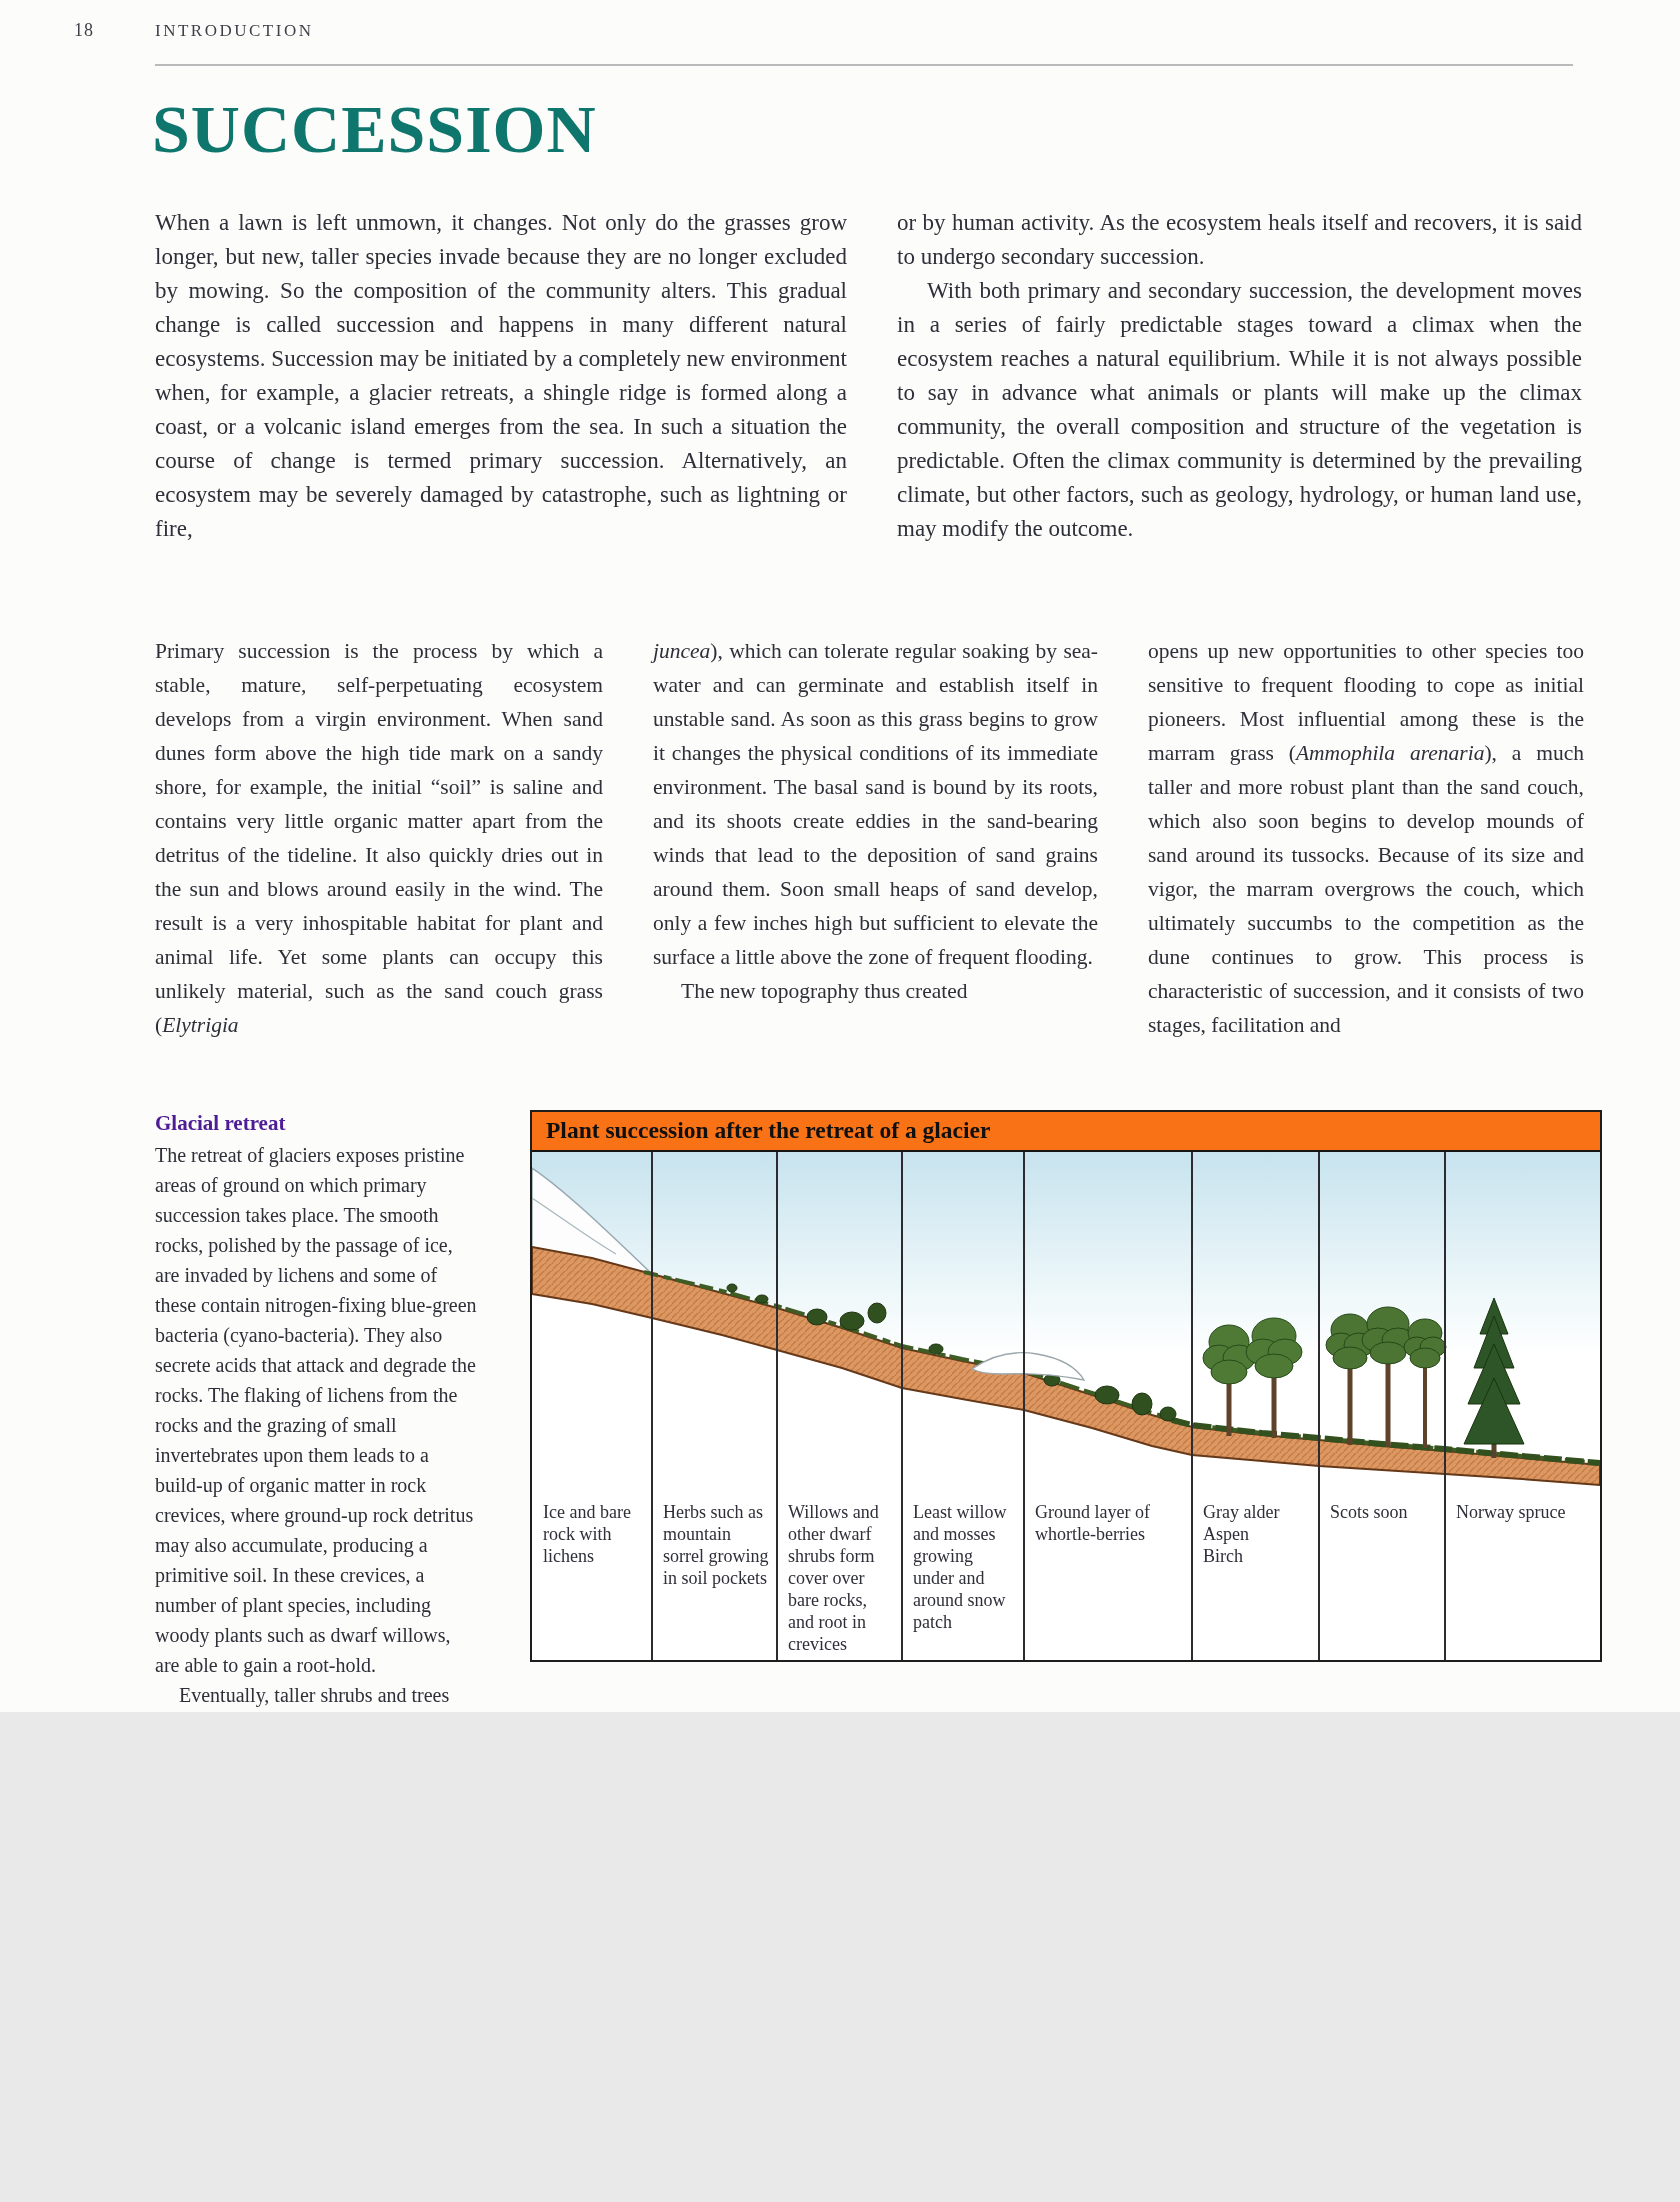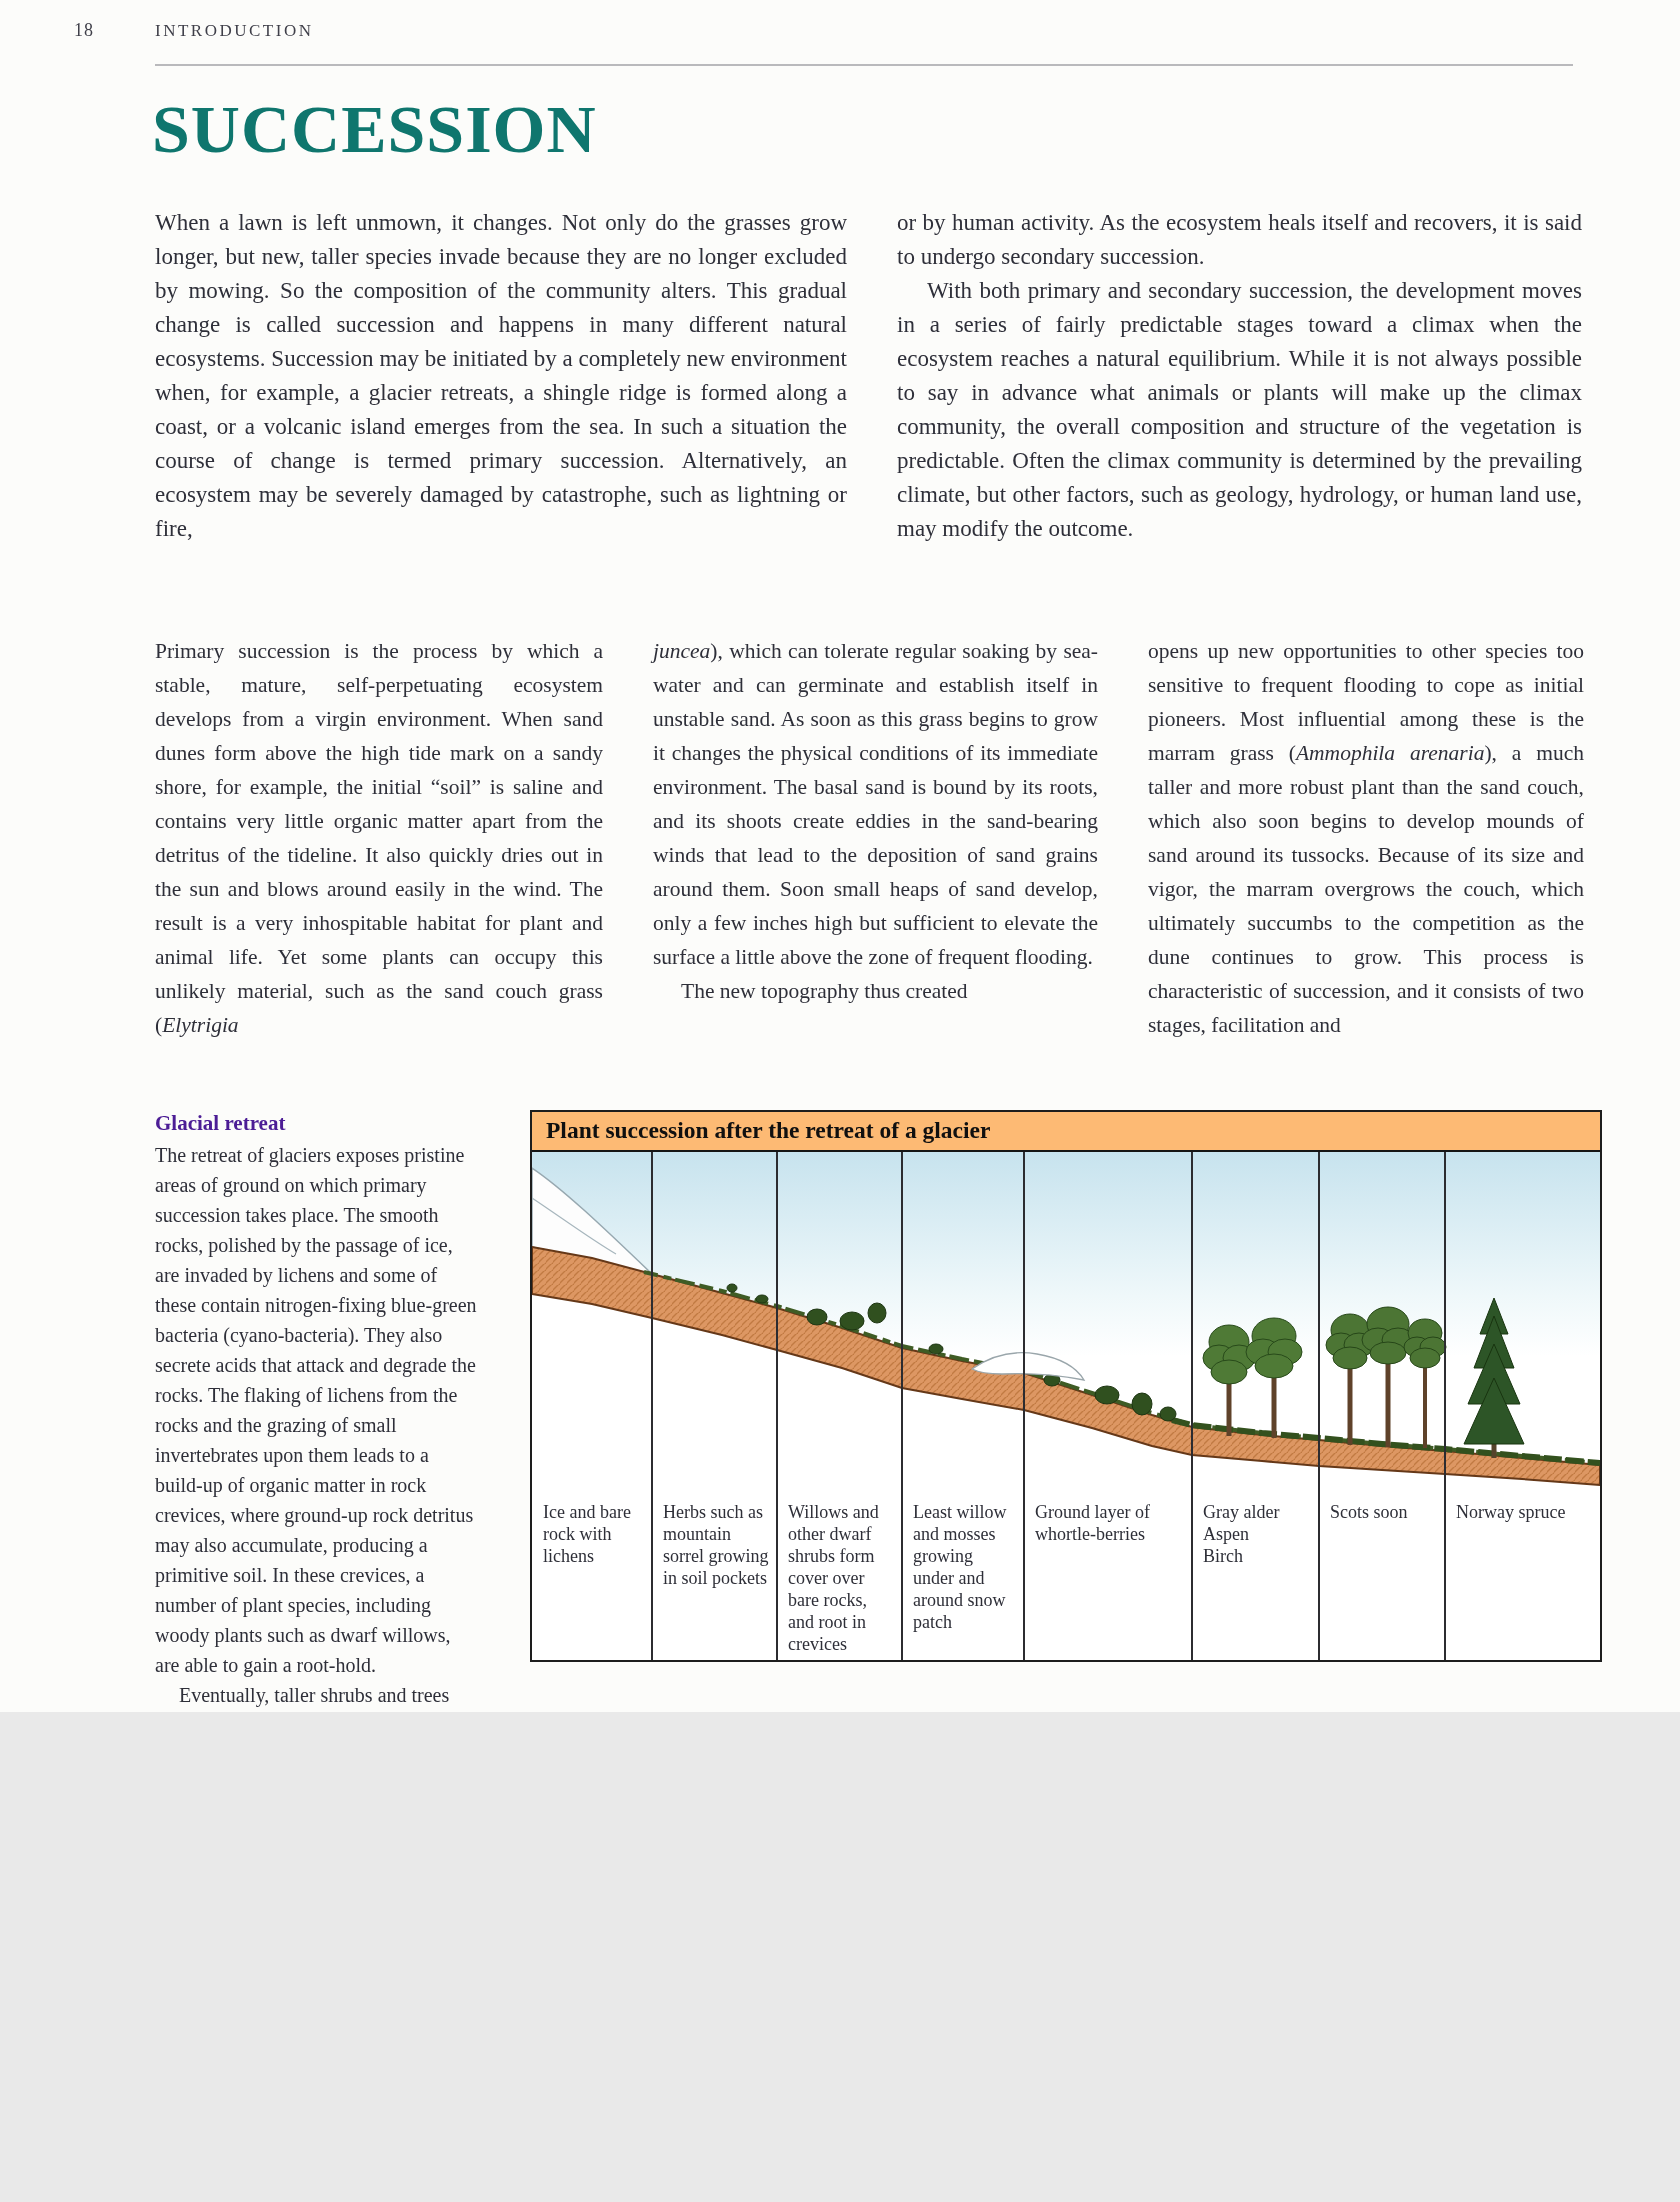--- a/index.html
+++ b/index.html
@@ -29,21 +29,21 @@
   .art3{left:1148px; width:436px;}
   
   .sidebar{left:155px; top:1108px; width:322px; font-size:20px; line-height:30px; color:#2e2f39;}
   .sidebar h3{margin:0 0 2px 0; font-size:21px; color:#4c1d95;}
   .sidebar p{margin:0;}
   .sidebar .indent{text-indent:24px;}
   .stray{margin-left:72px;}
   
   .diagram{left:530px; top:1110px; width:1072px; height:552px; border:2px solid #1d1d1d;
            background:#ffffff; box-sizing:border-box;}
-  .dbar{position:absolute; left:0; top:0; width:100%; height:40px; background:#fdba74;
+  .dbar{position:absolute; left:0; top:0; width:100%; height:40px; background:#f97316;
         border-bottom:2px solid #151515; box-sizing:border-box;
         font-weight:bold; font-size:23.5px; line-height:37px; color:#101010; padding-left:14px;}
   .dsvg{position:absolute; left:0; top:40px; width:1068px; height:340px;}
   .dlabels{position:absolute; left:0; top:380px; width:1068px; height:168px;}
   .dcell{position:absolute; top:0; height:168px; box-sizing:border-box;
          padding:9px 8px 0 11px; font-size:18px; line-height:22px; color:#2e2f38; white-space:pre-line;}
   .ddiv{position:absolute; top:40px; height:508px; width:2px; background:#2c2c30;}
   
   .photo{overflow:hidden;}
   .caption{top:2096px; font-size:22px; font-weight:bold; color:#1e1f26;}

